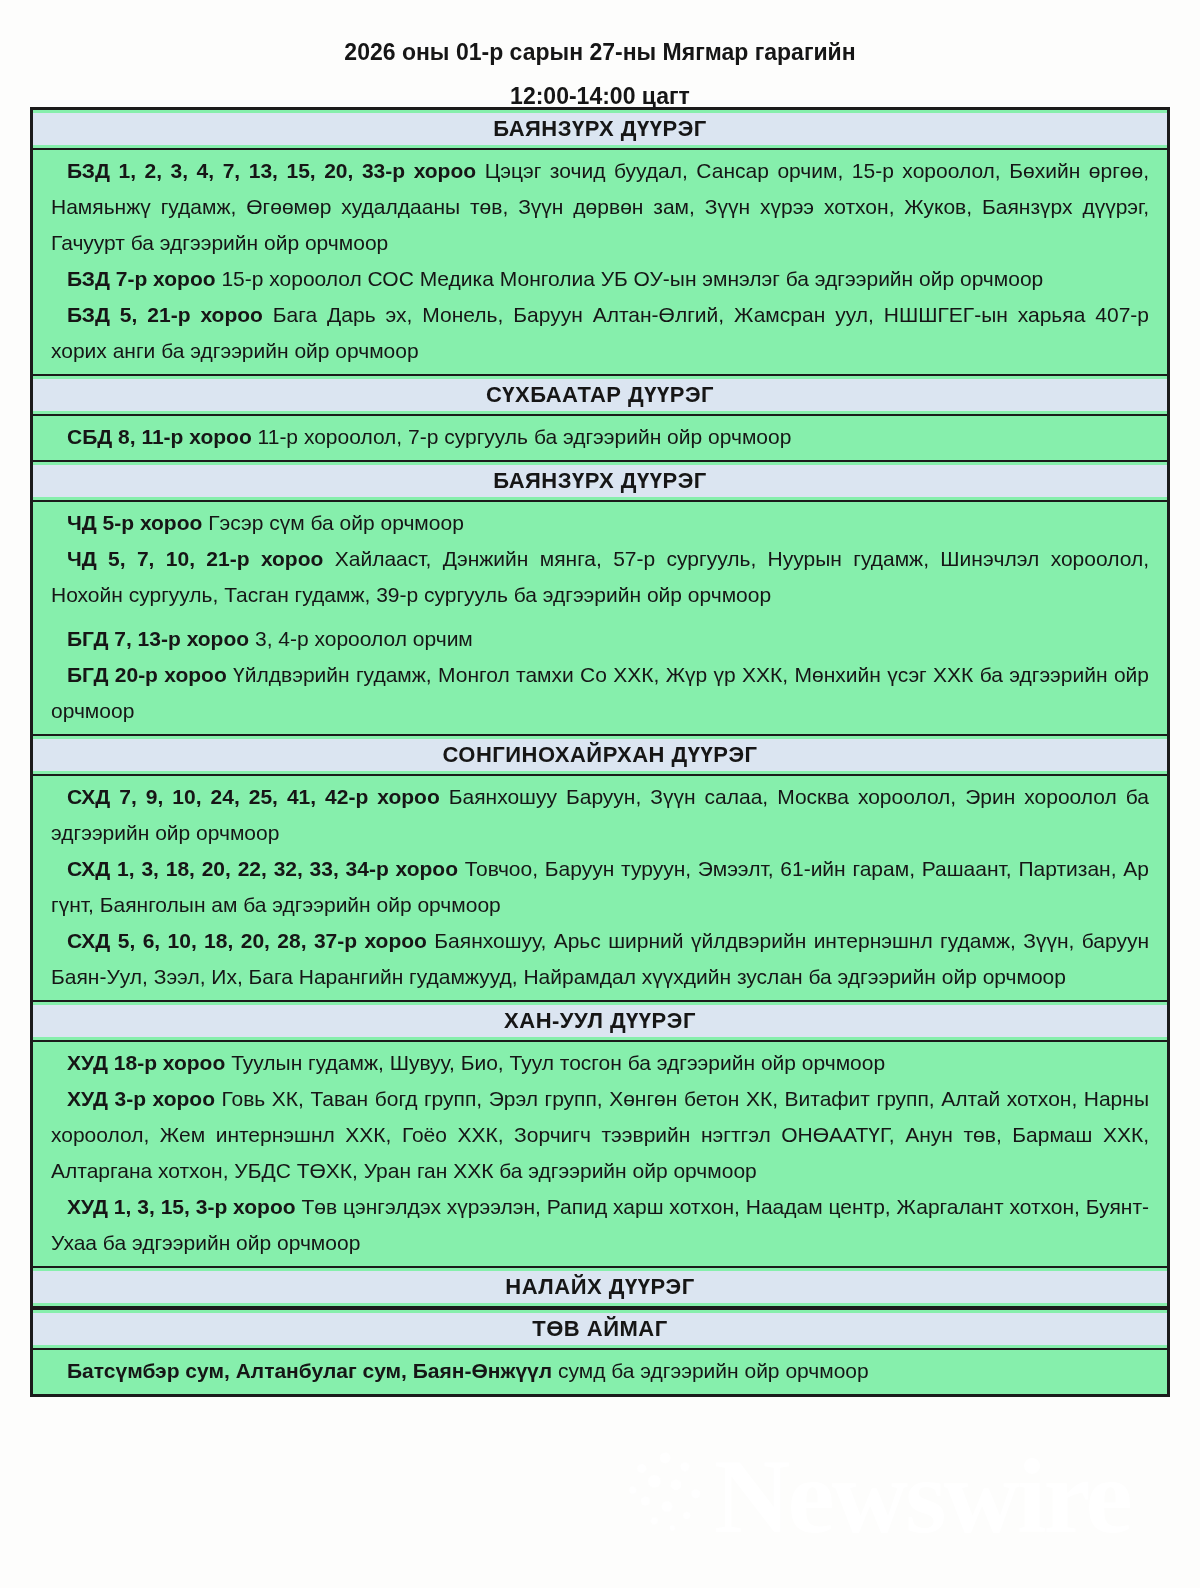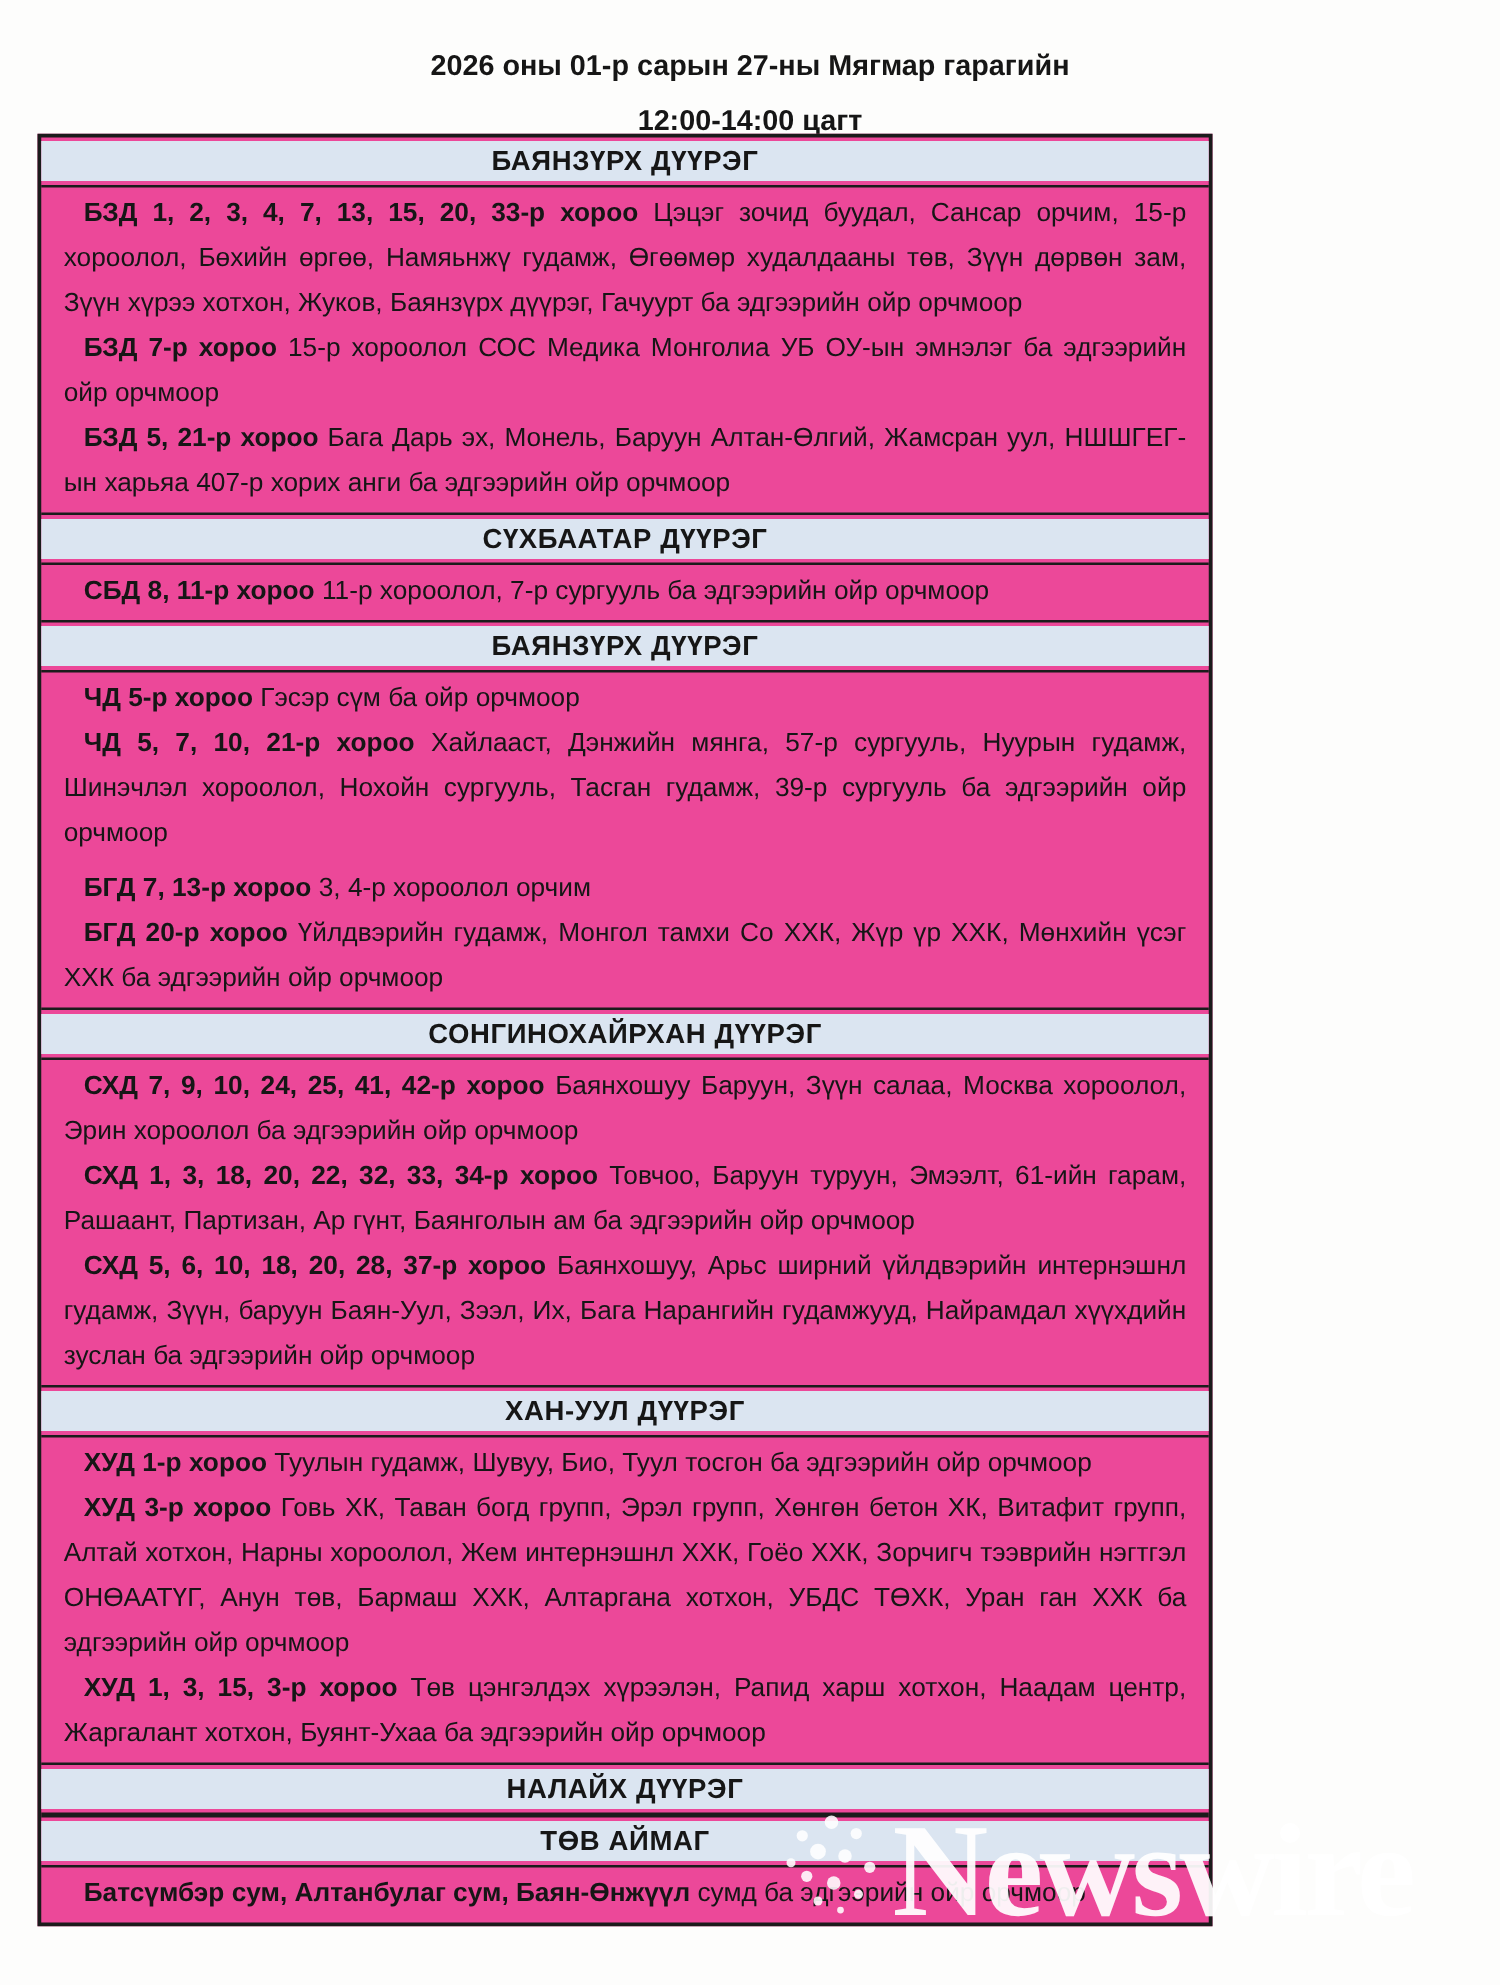--- a/index.html
+++ b/index.html
@@ -17,23 +17,23 @@
     font-size: 23px;
     line-height: 28px;
   }
   .doc-title.first { padding-top: 38px; }
   .doc-title.second { padding-top: 16px; }
 
   .outage-table {
     position: absolute;
     left: 30px;
     top: 107px;
-    width: 940px;
+    width: 1140px;
     border: 3px solid #1b1b1b;
-    background: #ec4899;
+    background: #86efac;
     box-sizing: border-box;
   }
   .section-header {
     border-top: 2px solid #1b1b1b;
     border-bottom: 2px solid #1b1b1b;
     background: #dbe5f1;
     background-clip: content-box;
     padding: 3px 0;
     text-align: center;
   }
@@ -111,21 +111,21 @@
     </div>
     <div class="section-body">
       <p class="entry"><b>СХД 7, 9, 10, 24, 25, 41, 42-р хороо</b> <span>Баянхошуу Баруун, Зүүн салаа, Москва хороолол, Эрин хороолол ба эдгээрийн ойр орчмоор</span></p>
       <p class="entry"><b>СХД 1, 3, 18, 20, 22, 32, 33, 34-р хороо</b> <span>Товчоо, Баруун туруун, Эмээлт, 61-ийн гарам, Рашаант, Партизан, Ар гүнт, Баянголын ам ба эдгээрийн ойр орчмоор</span></p>
       <p class="entry"><b>СХД 5, 6, 10, 18, 20, 28, 37-р хороо</b> <span>Баянхошуу, Арьс ширний үйлдвэрийн интернэшнл гудамж, Зүүн, баруун Баян-Уул, Зээл, Их, Бага Нарангийн гудамжууд, Найрамдал хүүхдийн зуслан ба эдгээрийн ойр орчмоор</span></p>
     </div>
     <div class="section-header">
       <span class="hdr-text">ХАН-УУЛ ДҮҮРЭГ</span>
     </div>
     <div class="section-body">
-      <p class="entry"><b>ХУД 1-р хороо</b> <span>Туулын гудамж, Шувуу, Био, Туул тосгон ба эдгээрийн ойр орчмоор</span></p>
+      <p class="entry"><b>ХУД 18-р хороо</b> <span>Туулын гудамж, Шувуу, Био, Туул тосгон ба эдгээрийн ойр орчмоор</span></p>
       <p class="entry"><b>ХУД 3-р хороо</b> <span>Говь ХК, Таван богд групп, Эрэл групп, Хөнгөн бетон ХК, Витафит групп, Алтай хотхон, Нарны хороолол, Жем интернэшнл ХХК, Гоёо ХХК, Зорчигч тээврийн нэгтгэл ОНӨААТҮГ, Анун төв, Бармаш ХХК, Алтаргана хотхон, УБДС ТӨХК, Уран ган ХХК ба эдгээрийн ойр орчмоор</span></p>
       <p class="entry"><b>ХУД 1, 3, 15, 3-р хороо</b> <span>Төв цэнгэлдэх хүрээлэн, Рапид харш хотхон, Наадам центр, Жаргалант хотхон, Буянт-Ухаа ба эдгээрийн ойр орчмоор</span></p>
     </div>
     <div class="section-header">
       <span class="hdr-text">НАЛАЙХ ДҮҮРЭГ</span>
     </div>
     <div class="section-header">
       <span class="hdr-text">ТӨВ АЙМАГ</span>
     </div>
     <div class="section-body">

